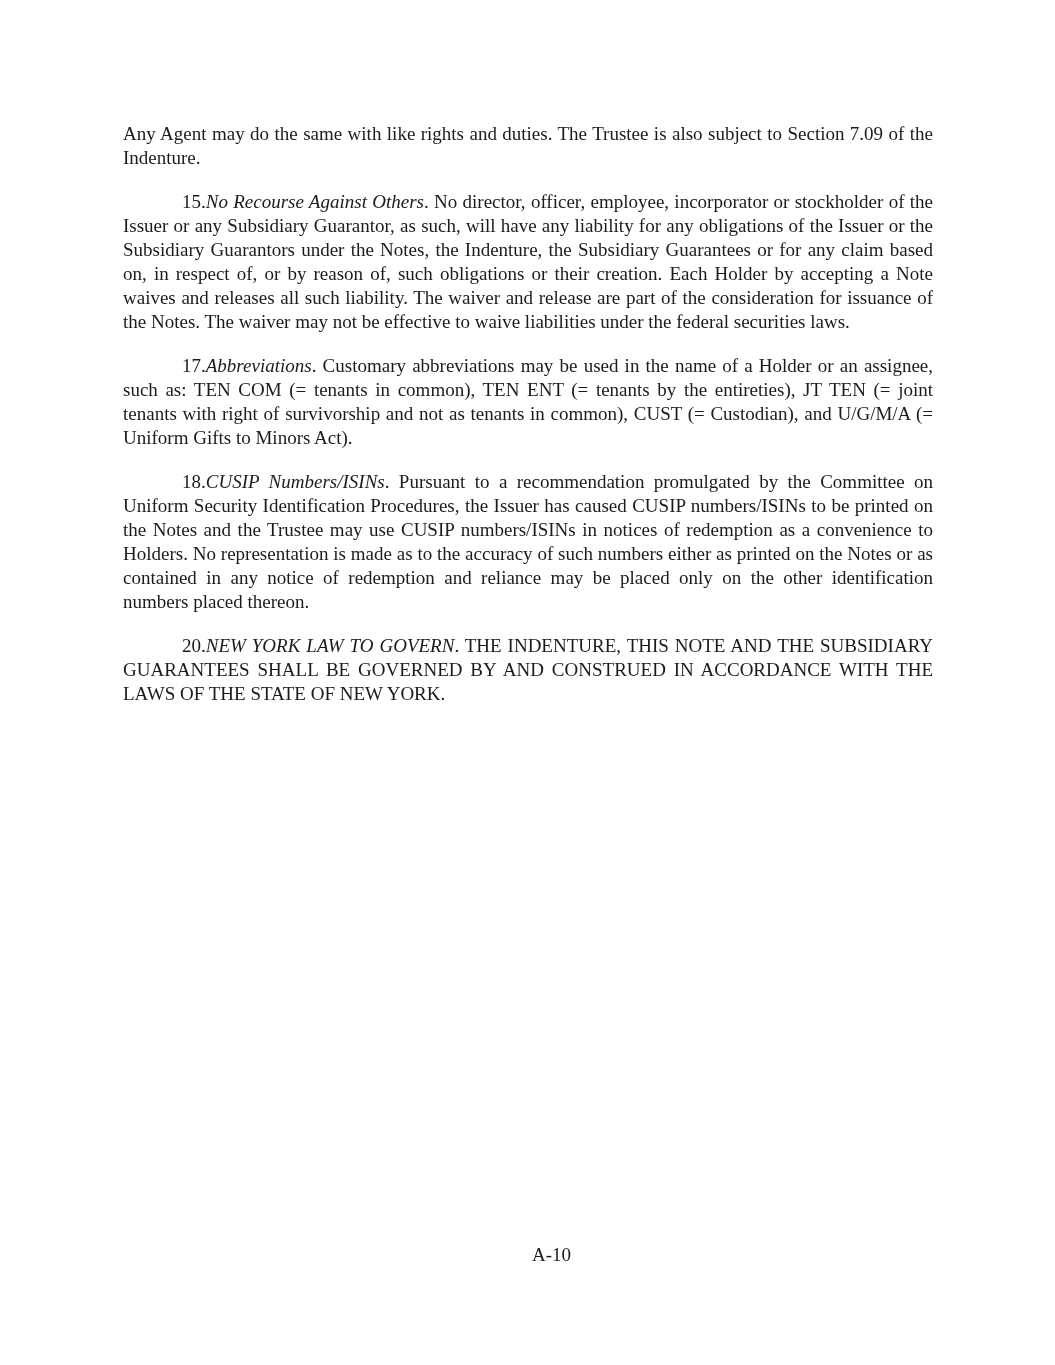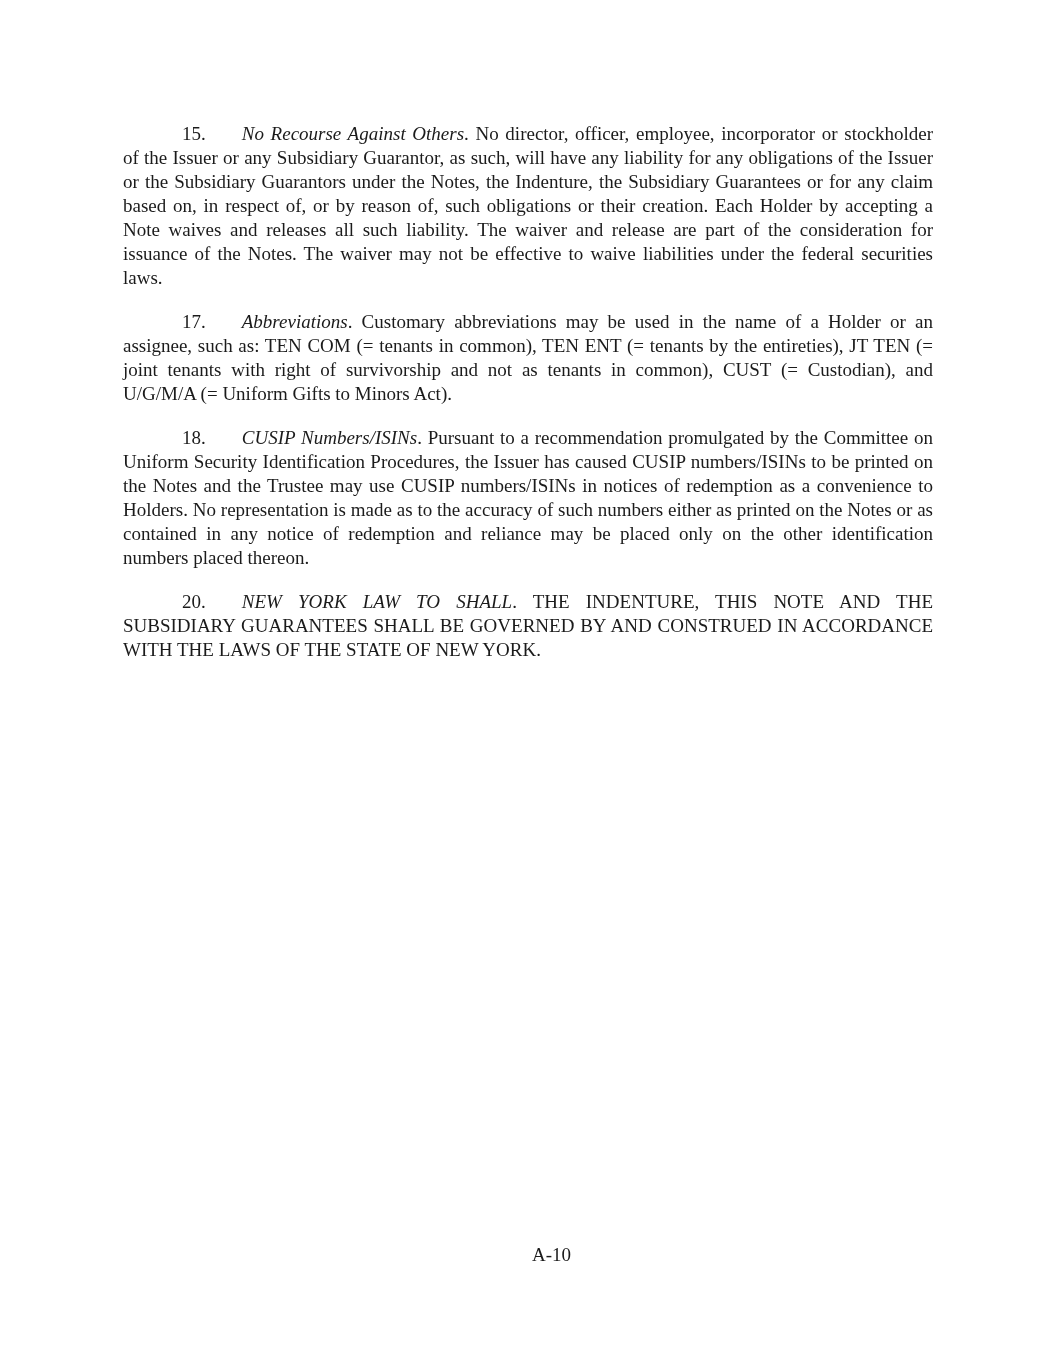--- a/index.html
+++ b/index.html
@@ -26,21 +26,20 @@
     margin: 0 0 20px 0;
     font-size: 19px;
     line-height: 24px;
     text-align: justify;
     text-align-last: left;
   }
   .para.numbered {
     text-indent: 59px;
   }
   .para .num {
-    margin-right: 36px;
   }
   .para .heading {
     font-style: italic;
   }
   .footer {
     position: absolute;
     top: 1243px;
     left: 0;
     width: 100%;
     text-align: center;
@@ -48,26 +47,27 @@
     line-height: 24px;
     padding-left: 24px;
   }
 </style>
 </head>
 <body>
 
 <div class="page">
   <div class="content">
 
+    <p class="para"><span>Any Agent may do the same with like rights and duties. The Trustee is also subject to Section 7.09 of the Indenture.</span></p>
 
     <p class="para numbered"><span class="num">15.</span><span class="heading">No Recourse Against Others</span><span>. No director, officer, employee, incorporator or stockholder of the Issuer or any Subsidiary Guarantor, as such, will have any liability for any obligations of the Issuer or the Subsidiary Guarantors under the Notes, the Indenture, the Subsidiary Guarantees or for any claim based on, in respect of, or by reason of, such obligations or their creation. Each Holder by accepting a Note waives and releases all such liability. The waiver and release are part of the consideration for issuance of the Notes. The waiver may not be effective to waive liabilities under the federal securities laws.</span></p>
 
 
     <p class="para numbered"><span class="num">17.</span><span class="heading">Abbreviations</span><span>. Customary abbreviations may be used in the name of a Holder or an assignee, such as: TEN COM (= tenants in common), TEN ENT (= tenants by the entireties), JT TEN (= joint tenants with right of survivorship and not as tenants in common), CUST (= Custodian), and U/G/M/A (= Uniform Gifts to Minors Act).</span></p>
 
     <p class="para numbered"><span class="num">18.</span><span class="heading">CUSIP Numbers/ISINs</span><span>. Pursuant to a recommendation promulgated by the Committee on Uniform Security Identification Procedures, the Issuer has caused CUSIP numbers/ISINs to be printed on the Notes and the Trustee may use CUSIP numbers/ISINs in notices of redemption as a convenience to Holders. No representation is made as to the accuracy of such numbers either as printed on the Notes or as contained in any notice of redemption and reliance may be placed only on the other identification numbers placed thereon.</span></p>
 
-    <p class="para numbered"><span class="num">20.</span><span class="heading">NEW YORK LAW TO SHALL</span><span>. THE INDENTURE, THIS NOTE AND THE SUBSIDIARY GUARANTEES SHALL BE GOVERNED BY AND CONSTRUED IN ACCORDANCE WITH THE LAWS OF THE STATE OF NEW YORK.</span></p>
+    <p class="para numbered"><span class="num">20.</span><span class="heading">NEW YORK LAW TO GOVERN</span><span>. THE INDENTURE, THIS NOTE AND THE SUBSIDIARY GUARANTEES SHALL BE GOVERNED BY AND CONSTRUED IN ACCORDANCE WITH THE LAWS OF THE STATE OF NEW YORK.</span></p>
 
   </div>
 
   <div class="footer">A-10</div>
 </div>
 
 </body></html>

